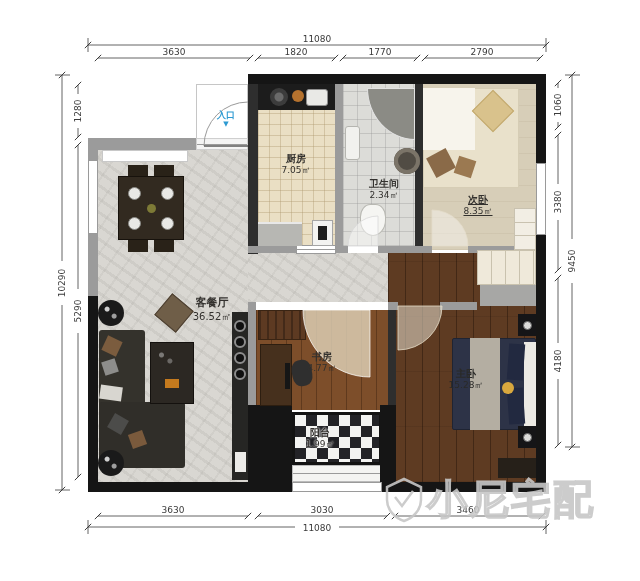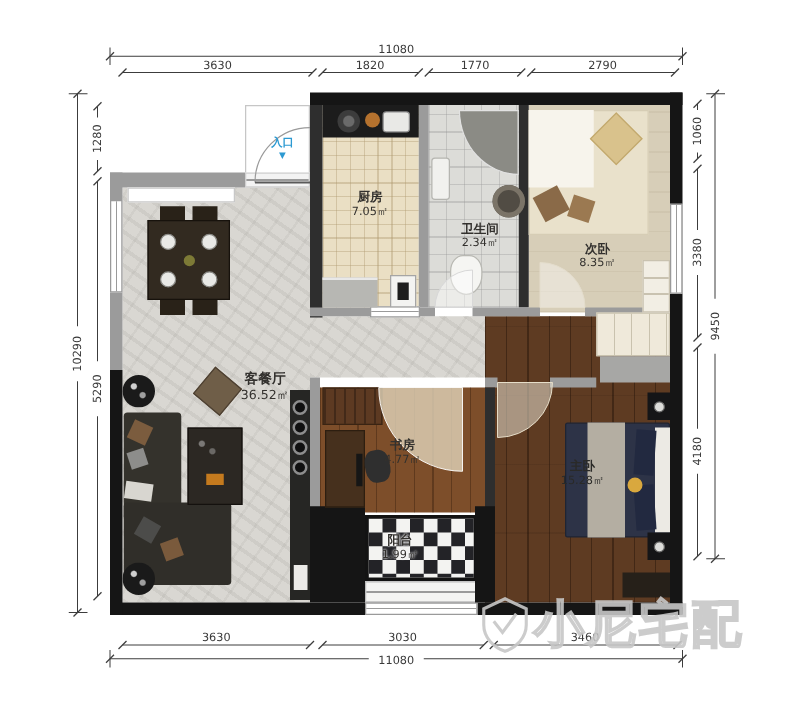--- a/index.html
+++ b/index.html
@@ -282,21 +282,21 @@
     <span class="ar">36.52㎡</span>
   </div>
   <div class="room-label" style="left:266px;top:152px;width:60px;">
     <span class="nm">厨房</span>
     <span class="ar">7.05㎡</span>
   </div>
   <div class="room-label" style="left:354px;top:177px;width:60px;">
     <span class="nm">卫生间</span>
     <span class="ar">2.34㎡</span>
   </div>
-  <div class="room-label" style="left:448px;top:193px;width:60px;">
+  <div class="room-label" style="left:448px;top:193px;width:60px;text-decoration:underline;">
     <span class="nm">次卧</span>
     <span class="ar">8.35㎡</span>
   </div>
   <div class="room-label" style="left:292px;top:350px;width:60px;">
     <span class="nm">书房</span>
     <span class="ar">4.77㎡</span>
   </div>
   <div class="room-label" style="left:436px;top:367px;width:60px;color:#2a2a28;">
     <span class="nm">主卧</span>
     <span class="ar">15.28㎡</span>

